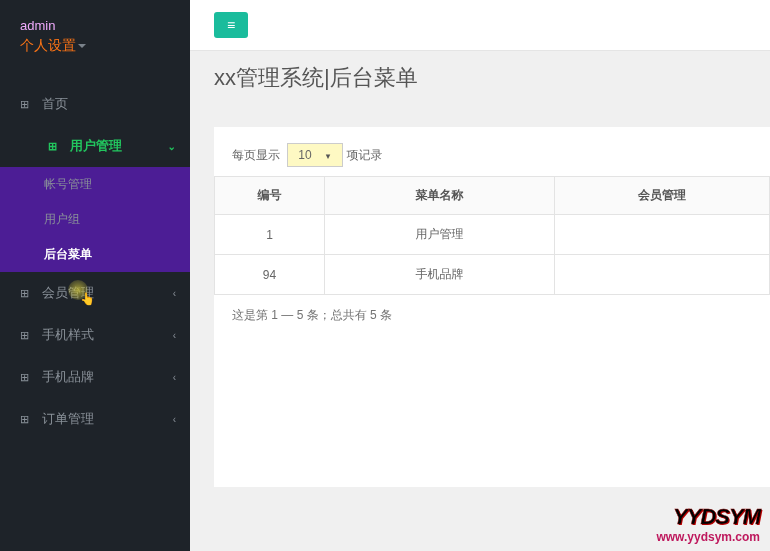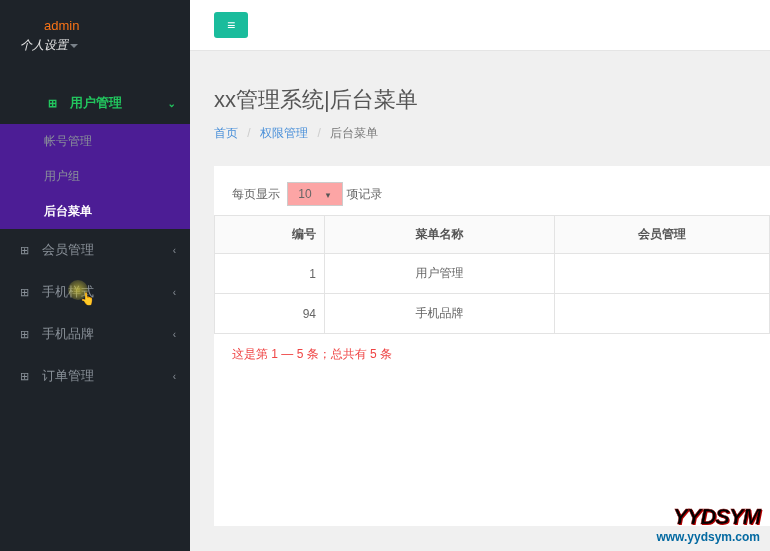--- a/index.html
+++ b/index.html
@@ -1,75 +1,78 @@
 <!DOCTYPE html>
 <html><head>
 <meta charset="utf-8">
 <style>
 * { margin: 0; padding: 0; box-sizing: border-box; }
 body { font-family: "Microsoft YaHei", Arial, sans-serif; font-size: 13px; background: #f4f4f4; width: 770px; height: 551px; overflow: hidden; position: relative; }
 
 .sidebar { width: 190px; height: 551px; background: #1e2329; float: left; color: #8a9199; }
 .user-block { padding: 18px 20px 10px 20px; }
-.user-name { color: #f97316; font-size: 13px; margin-bottom: 4px; margin-left: 24px; }
-.user-sub { color: #e5e5e5; font-size: 12px; cursor: pointer; font-style: italic; }
+.user-name { color: #f0abfc; font-size: 13px; margin-bottom: 4px; }
+.user-sub { color: #f97316; font-size: 14px; cursor: pointer; }
 .caret { display: inline-block; width: 0; height: 0; border-left: 4px solid transparent; border-right: 4px solid transparent; border-top: 4px solid #7a828a; margin-left: 2px; vertical-align: middle; }
 
 .nav { margin-top: 18px; }
 .nav-item { padding: 12px 20px; color: #8a9199; cursor: pointer; position: relative; font-size: 13px; }
 .nav-item.expandable .chev { position: absolute; right: 14px; top: 50%; transform: translateY(-50%); font-size: 10px; }
 .nav-item.active-parent { color: #22c55e; font-weight: bold; padding-left: 48px; }
 .nav-sub { background: #4c1d95; }
 .nav-sub .sub-item { padding: 9px 20px 9px 44px; color: #8a9199; cursor: pointer; font-size: 12px; }
 .nav-sub .sub-item.active { color: #fff; font-weight: bold; }
 .nav-icon { display: inline-block; width: 14px; margin-right: 8px; font-size: 11px; vertical-align: middle; }
 .highlight-circle { position: absolute; width: 20px; height: 20px; background: radial-gradient(circle, rgba(200,190,60,0.8) 0%, rgba(200,190,60,0.3) 60%, transparent 100%); border-radius: 50%; left: 68px; top: 280px; pointer-events: none; z-index: 5; }
 .cursor-hand { position: absolute; left: 80px; top: 292px; font-size: 12px; z-index: 6; pointer-events: none; }
 
 .main { margin-left: 190px; height: 551px; background: #f0f0f0; position: relative; }
 .topbar { background: #fff; padding: 12px 24px; border-bottom: 1px solid #e5e5e5; }
 .menu-toggle { background: #1abc9c; color: #fff; border: none; width: 34px; height: 26px; border-radius: 3px; cursor: pointer; font-size: 14px; display: flex; align-items: center; justify-content: center; }
 .menu-toggle span { line-height: 1; }
 
-.page-header { padding: 34px 24px 12px 24px; }
+.page-header { padding: 12px 24px 12px 24px; }
 .page-title { font-size: 22px; color: #555; font-weight: 400; margin-bottom: 10px; }
 .breadcrumb { font-size: 12px; color: #888; }
 .breadcrumb a { color: #4a90d9; text-decoration: none; }
 .breadcrumb .sep { color: #ccc; margin: 0 6px; }
 .breadcrumb .current { color: #777; }
 
 .content-panel { background: #fff; margin: 12px 0 0 24px; padding: 20px 0 10px 0; min-height: 360px; }
 .table-top { padding: 0 18px 12px 18px; font-size: 12px; color: #666; }
-.per-page-select { border: 1px solid #ccc; padding: 4px 8px 4px 10px; font-size: 12px; margin: 0 4px; background: #fca5a5; position: relative; }
+.per-page-select { border: 1px solid #ccc; padding: 4px 8px 4px 10px; font-size: 12px; margin: 0 4px; background: #fef9c3; position: relative; }
 .per-page-select .sel-caret { margin-left: 14px; font-size: 9px; color: #555; }
 
 table { width: 100%; border-collapse: collapse; font-size: 12px; }
 th { border: 1px solid #e3e3e3; padding: 10px 8px; background: #fafafa; color: #555; font-weight: bold; text-align: center; }
 td { border: 1px solid #e3e3e3; padding: 11px 8px; text-align: center; color: #666; }
-th:first-child, td:first-child { width: 110px; text-align: right; }
+th:first-child, td:first-child { width: 110px; }
 th:nth-child(2), td:nth-child(2) { width: 230px; }
 
-.table-footer { padding: 12px 18px; font-size: 12px; color: #ef4444; }
+.table-footer { padding: 12px 18px; font-size: 12px; color: #737373; }
 
 .watermark { position: absolute; right: 10px; bottom: 7px; text-align: right; }
 .watermark .wm-top { font-size: 22px; font-weight: 900; font-style: italic; letter-spacing: -1px; color: #000; text-shadow: 1px 1px 0 #b00; -webkit-text-stroke: 0.5px #800; }
-.watermark .wm-bottom { font-size: 12px; color: #0369a1; font-weight: bold; }
+.watermark .wm-bottom { font-size: 12px; color: #be185d; font-weight: bold; }
 </style>
 </head>
 <body>
 
 <div class="sidebar">
   <div class="user-block">
     <div class="user-name">admin</div>
     <div class="user-sub">
       <span>个人设置</span><span class="caret"></span>
     </div>
   </div>
 
   <div class="nav">
+    <div class="nav-item">
+      <span class="nav-icon">⊞</span><span>首页</span>
+    </div>
 
     <div class="nav-item active-parent expandable">
       <span class="nav-icon">⊞</span><span>用户管理</span>
       <span class="chev">⌄</span>
     </div>
     <div class="nav-sub">
       <div class="sub-item">帐号管理</div>
       <div class="sub-item">用户组</div>
       <div class="sub-item active">后台菜单</div>
     </div>
@@ -98,27 +101,20 @@
 
 <div class="main">
   <div class="topbar">
     <button class="menu-toggle">
       <span>≡</span>
     </button>
   </div>
 
   <div class="page-header">
     <h1 class="page-title">xx管理系统|后台菜单</h1>
-    <div class="breadcrumb">
-      <a href="#">首页</a>
-      <span class="sep">/</span>
-      <a href="#">权限管理</a>
-      <span class="sep">/</span>
-      <span class="current">后台菜单</span>
-    </div>
   </div>
 
   <div class="content-panel">
     <div class="table-top">
       <span>每页显示</span>
       <span class="per-page-select">
         <span>10</span><span class="sel-caret">▾</span>
       </span>
       <span>项记录</span>
     </div>

